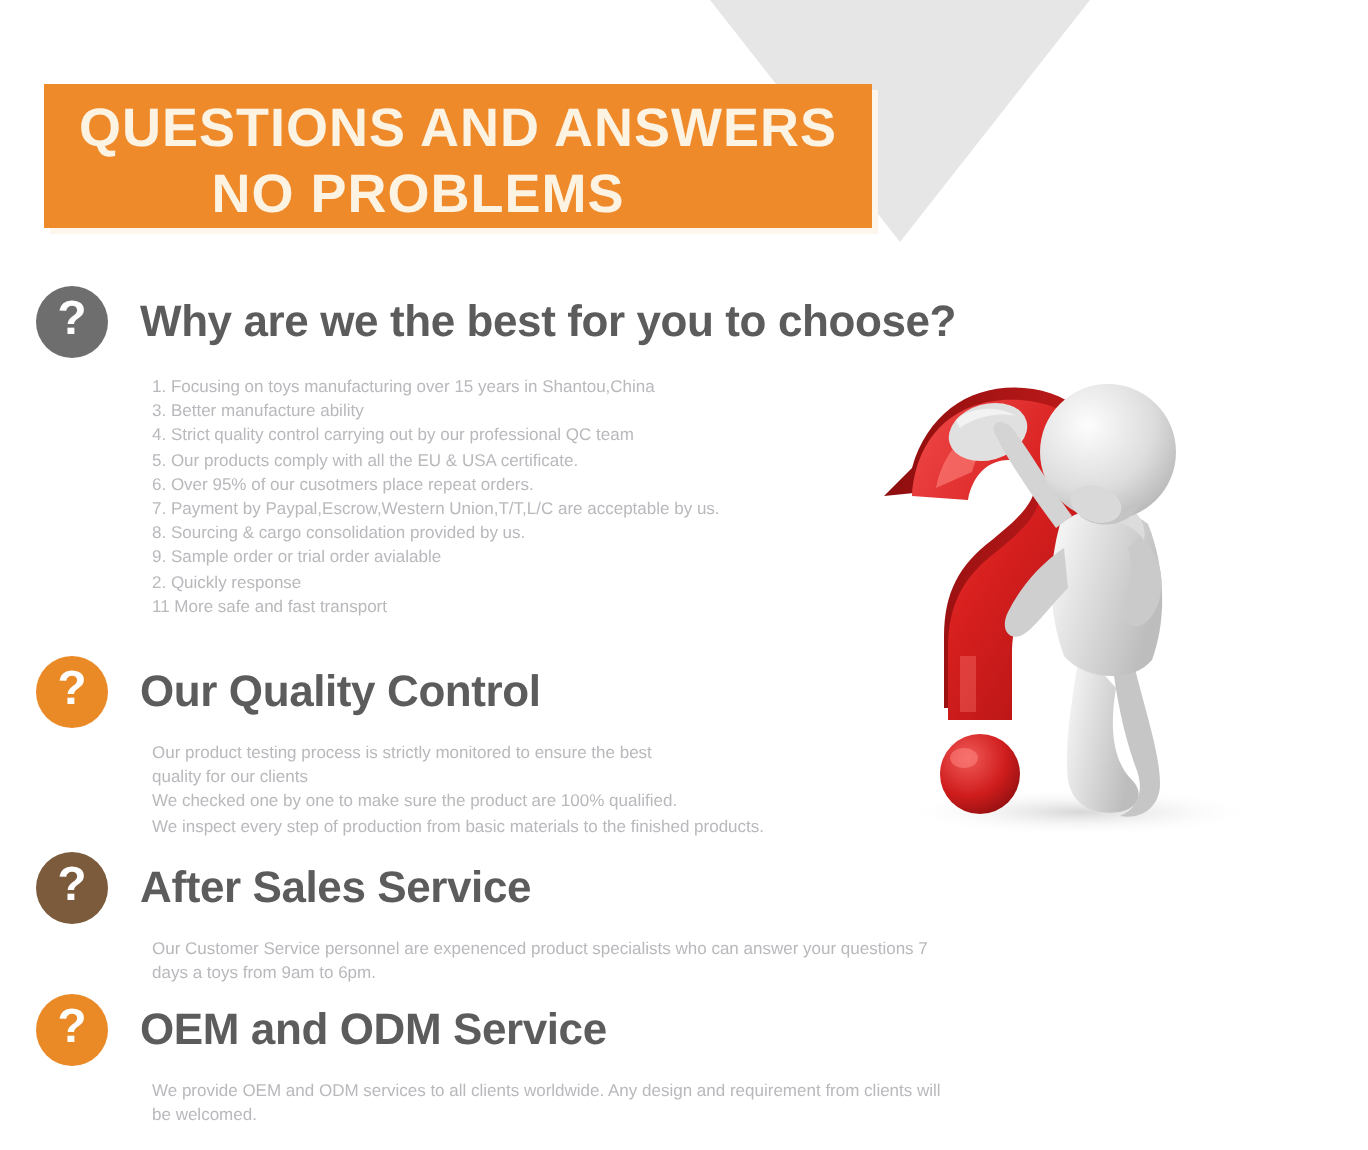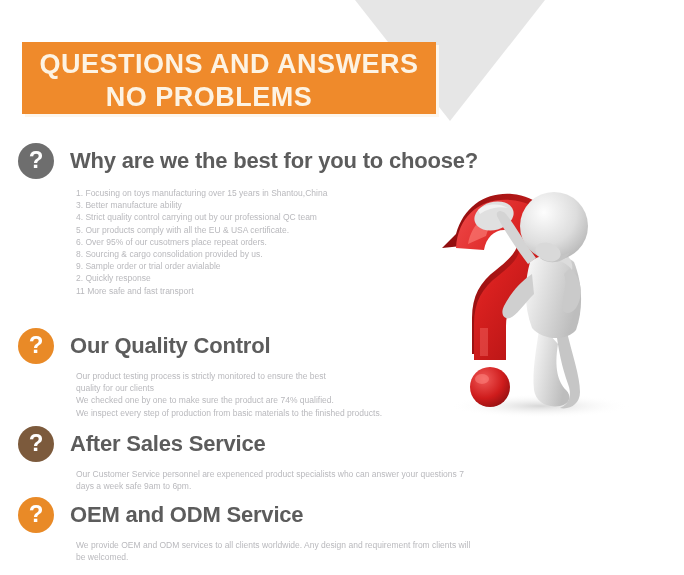--- a/index.html
+++ b/index.html
@@ -234,52 +234,53 @@
         <span>?</span>
       </div>
       <div class="sec-title">Why are we the best for you to choose?</div>
     </div>
     <div class="sec-body bullets">
       <p class="bullet-row">1. Focusing on toys manufacturing over 15 years in Shantou,China</p>
       <p class="bullet-row">3. Better manufacture ability</p>
       <p class="bullet-row">4. Strict quality control carrying out by our professional QC team</p>
       <p class="bullet-row">5. Our products comply with all the EU &amp; USA certificate.</p>
       <p class="bullet-row">6. Over 95% of our cusotmers place repeat orders.</p>
+      <p class="bullet-row">7. Payment by Paypal,Escrow,Western Union,T/T,L/C are acceptable by us.</p>
       <p class="bullet-row">8. Sourcing &amp; cargo consolidation provided by us.</p>
       <p class="bullet-row">9. Sample order or trial order avialable</p>
       <p class="bullet-row">2. Quickly response</p>
       <p class="bullet-row">11  More safe and fast transport</p>
     </div>
   </div>
 
   <div class="section sec-2">
     <div class="sec-head">
       <div class="qicon orange">
         <span>?</span>
       </div>
       <div class="sec-title">Our Quality Control</div>
     </div>
     <div class="sec-body">
       <p>Our product testing process is strictly monitored to ensure the best</p>
       <p>quality for our clients</p>
-      <p>We checked one by one to make sure the product are 74% qualified.</p>
+      <p>We checked one by one to make sure the product are 100% qualified.</p>
       <p>We inspect every step of production from basic materials to the finished products.</p>
     </div>
   </div>
 
   <div class="section sec-3">
     <div class="sec-head">
       <div class="qicon brown">
         <span>?</span>
       </div>
       <div class="sec-title">After Sales Service</div>
     </div>
     <div class="sec-body">
       <p>Our Customer Service personnel are expenenced product specialists who can answer your questions 7</p>
-      <p>days a week safe 9am to 6pm.</p>
+      <p>days a toys from 9am to 6pm.</p>
     </div>
   </div>
 
   <div class="section sec-4">
     <div class="sec-head">
       <div class="qicon orange">
         <span>?</span>
       </div>
       <div class="sec-title">OEM and ODM Service</div>
     </div>

